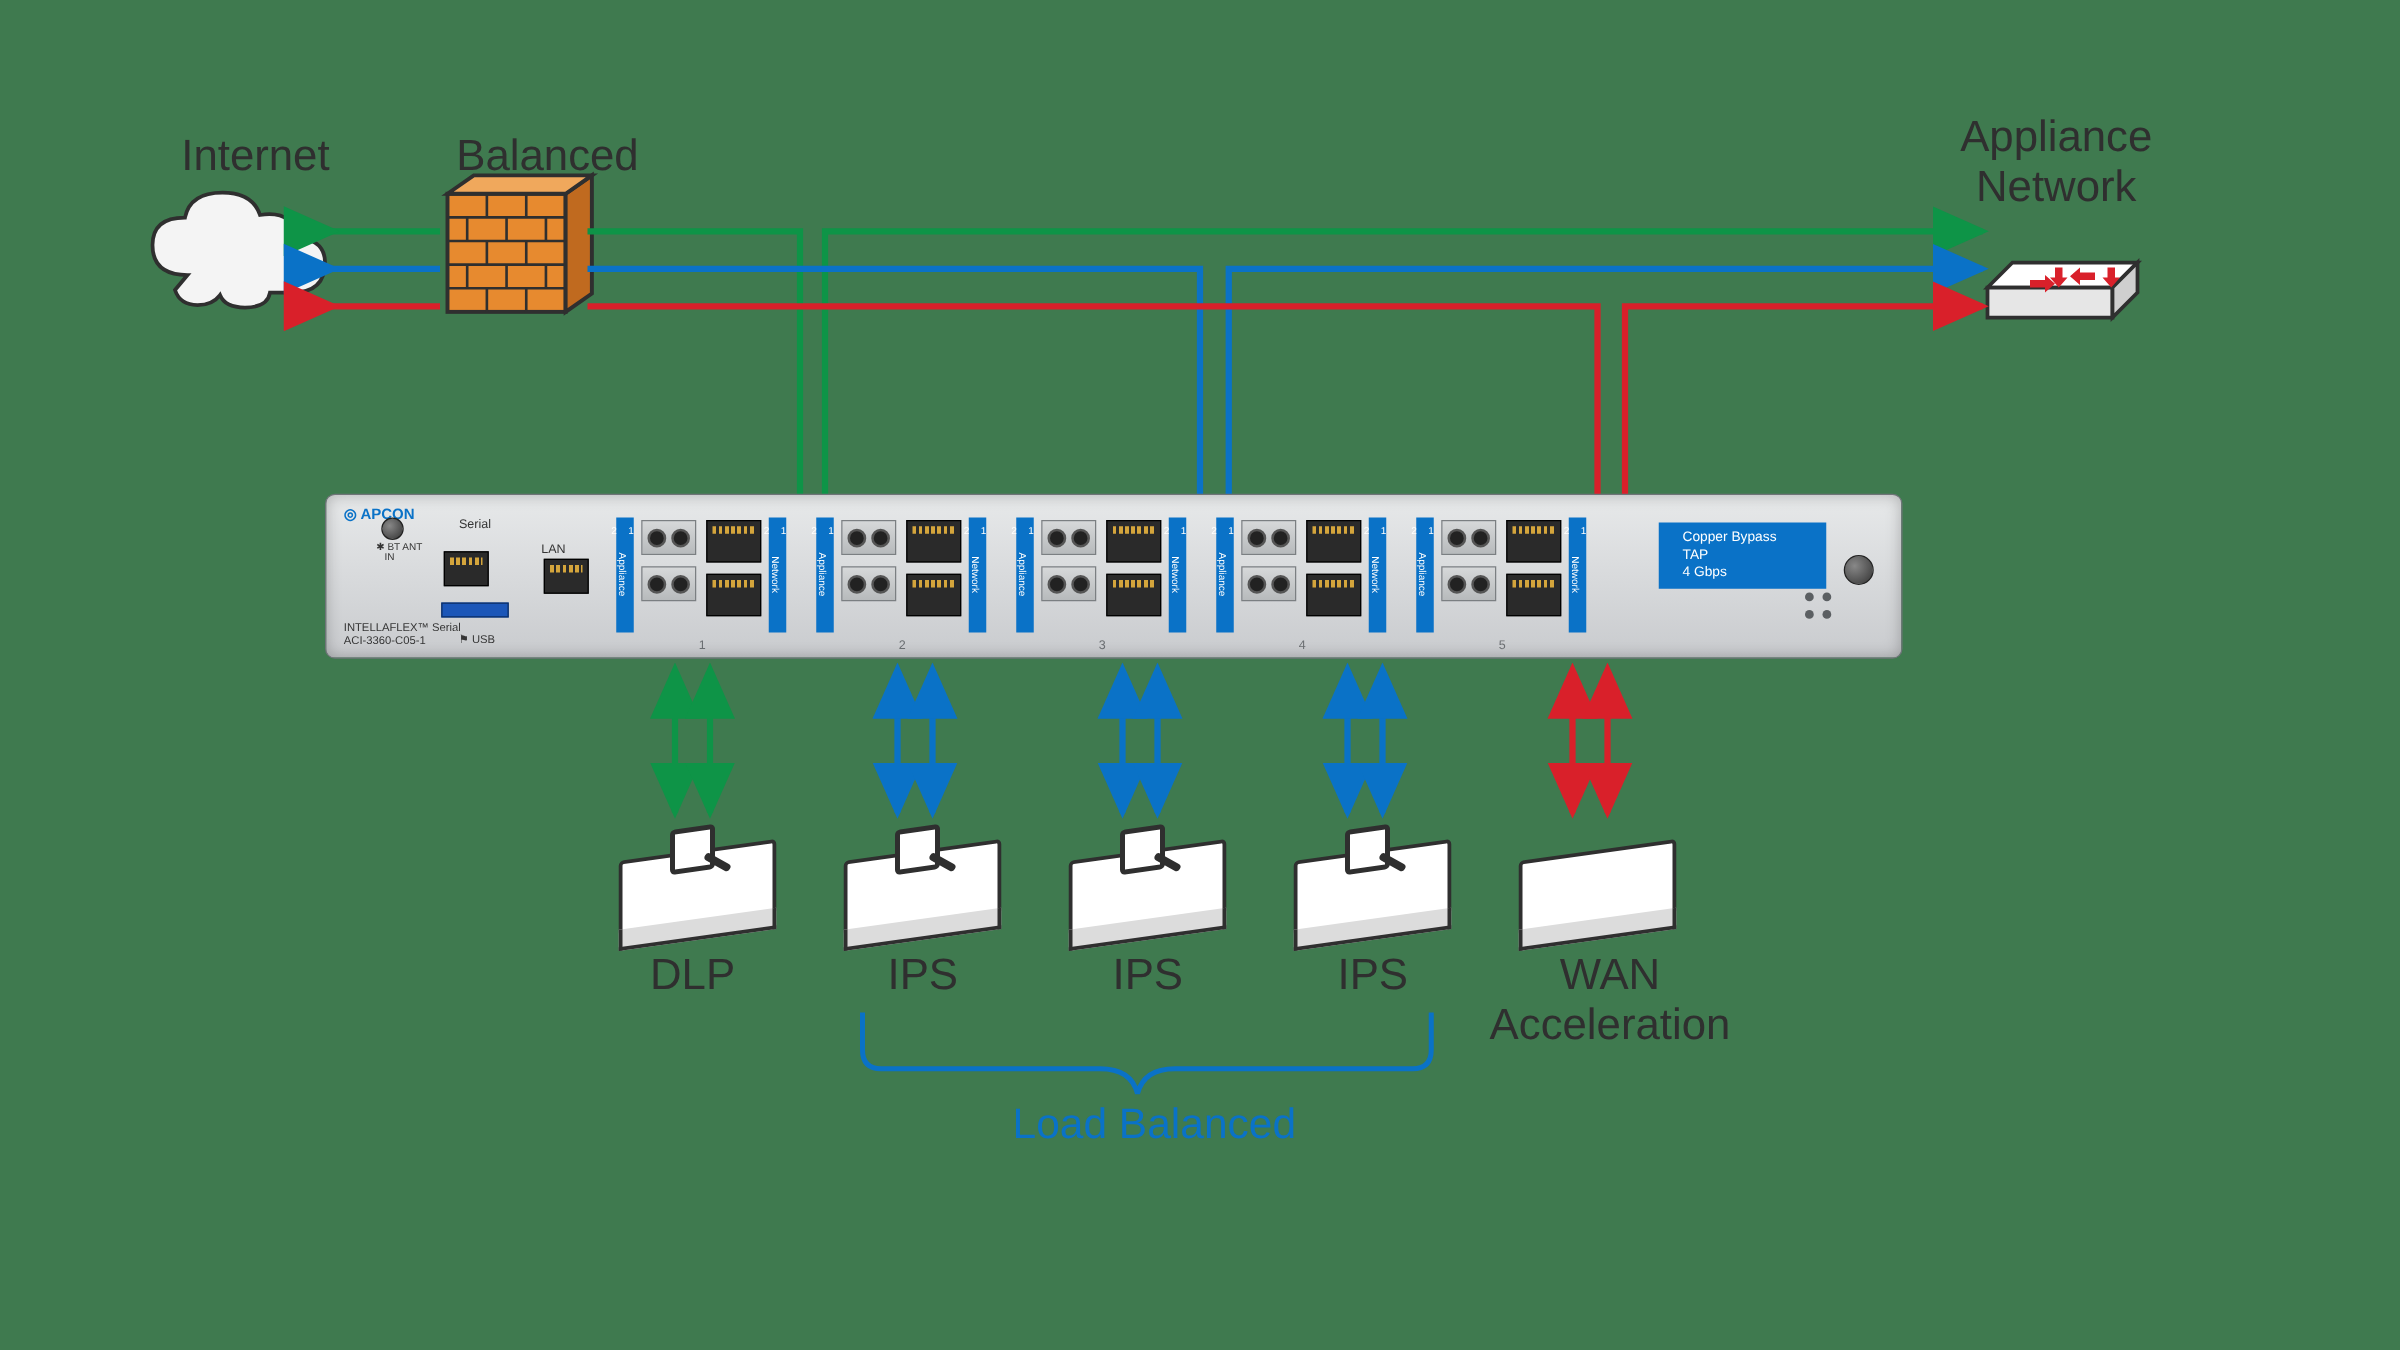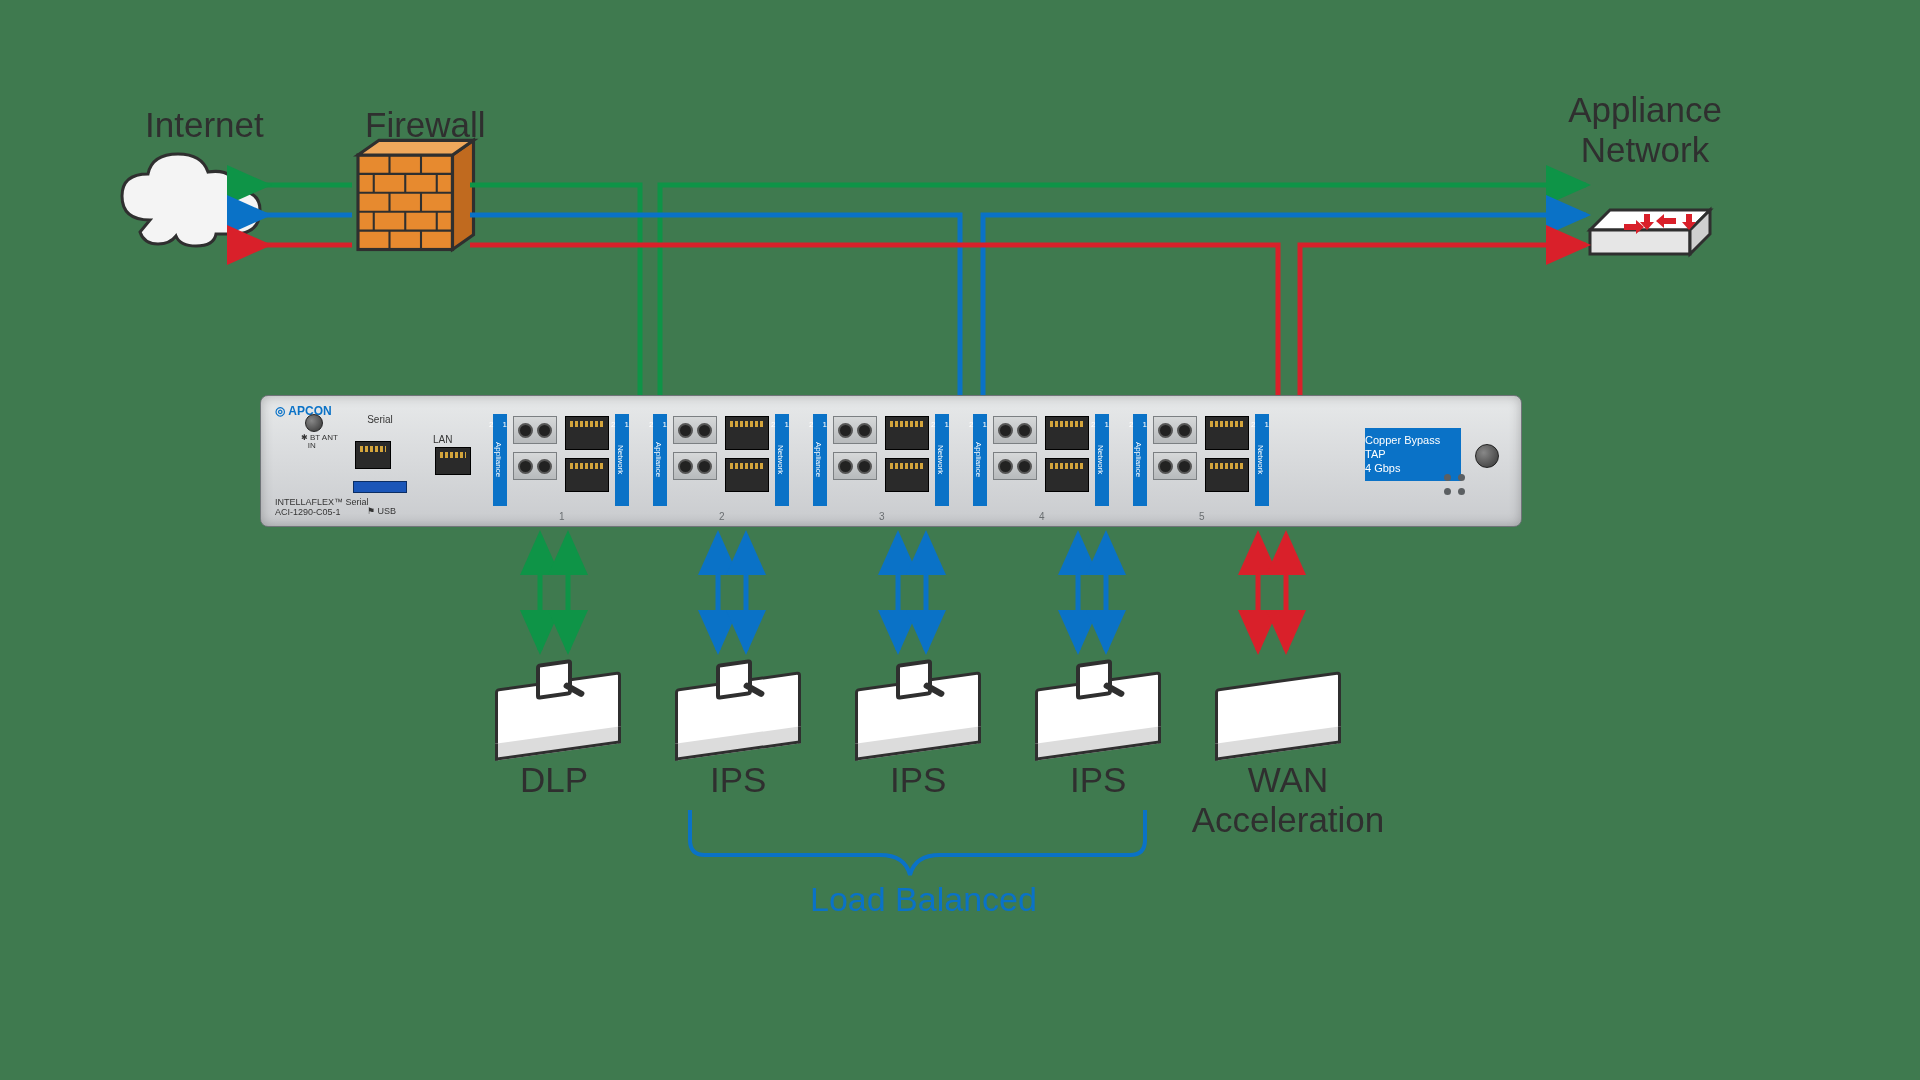--- a/index.html
+++ b/index.html
@@ -23,30 +23,30 @@
   .rj45:before{content:"";position:absolute;left:4px;right:4px;top:4px;height:6px;background:repeating-linear-gradient(90deg,#d4a53c 0 3px,#2a2a2a 3px 5px)}
   .rj45.sm{width:34px;height:26px}
   .sfp{width:42px;height:26px;background:linear-gradient(#d6d8d9,#b7babc);border:1px solid #7b7f82;display:inline-block;margin:2px;position:relative}
   .sfp:before{content:"";position:absolute;left:4px;top:6px;width:11px;height:11px;border-radius:50%;background:#222;border:2px solid #555}
   .sfp:after{content:"";position:absolute;right:4px;top:6px;width:11px;height:11px;border-radius:50%;background:#222;border:2px solid #555}
   .vstrip{position:absolute;width:14px;background:#0a72c7;color:#fff;font-size:8px;writing-mode:vertical-rl;text-align:center;padding:4px 0;top:18px;height:84px}
   .vstrip .n{writing-mode:horizontal-tb;display:block;font-size:8px;margin:2px 0}
   .portgroup{position:absolute;top:18px}
   .portcol{display:inline-block;vertical-align:top}
   .portnum{position:absolute;bottom:4px;font-size:10px;color:#6a6e71}
-  .tap-label{position:absolute;right:60px;top:32px;width:96px;background:#0a72c7;color:#fff;font-size:11px;padding:6px 0;line-height:1.25}
+  .tap-label{position:absolute;right:60px;top:22px;width:96px;background:#0a72c7;color:#fff;font-size:11px;padding:6px 19px;line-height:1.25}
   .led{position:absolute;width:7px;height:7px;border-radius:50%;background:#5b5f62}
   .leftio{position:absolute;left:92px;top:18px}
   .usb-slot{width:52px;height:10px;background:#1b56b8;border:1px solid #0b2d63;margin-top:6px}
 </style>
 </head>
 <body>
 
 <div class="label" style="left:145px;top:105px">Internet</div>
-<div class="label" style="left:365px;top:105px">Firewall</div>
+<div class="label" style="left:365px;top:105px">Balanced</div>
 <div class="label" style="left:1535px;top:90px;width:220px">
   <span>Appliance</span><br>
   <span>Network</span>
 </div>
 
 <svg width="1920" height="1080">
 
   <g transform="translate(120,160)">
     <path d="M30 60 q-28 0 -28 -24 q0 -22 26 -22 q4 -20 30 -20 q24 0 30 18 q26 -4 30 18 q22 2 22 20 q0 24 -26 24 h-18 q-2 12 -20 12 q-16 0 -20 -10 q-6 8 -18 8 q-14 0 -18 -12 z" fill="#f4f4f4" stroke="#2f2f2f" stroke-width="3"></path>
   </g>
@@ -151,21 +151,21 @@
     <line x1="1258" y1="540" x2="1258" y2="650" marker-start="url(#ahRr)" marker-end="url(#ahR)"></line>
     <line x1="1286" y1="540" x2="1286" y2="650" marker-start="url(#ahRr)" marker-end="url(#ahR)"></line>
   </g>
 
   <path d="M690 810 V840 Q690 855 705 855 H880 Q905 855 910 875 Q915 855 940 855 H1130 Q1145 855 1145 840 V810" stroke="#0a72c7" stroke-width="4" fill="none"></path>
 </svg>
 
 <div class="blade">
   <div class="brand">◎ <span>APCON</span></div>
   <div class="model">
-    <span>INTELLAFLEX™ Serial</span><br><span>ACI-1290-C05-1</span>
+    <span>INTELLAFLEX™ Serial</span><br><span>ACI-3360-C05-1</span>
   </div>
   <div class="screwL"></div>
   <div class="screwR"></div>
   <div class="bt-lbl">✱ <span>BT ANT</span><br>&nbsp;&nbsp;&nbsp;<span>IN</span></div>
 
   <div class="leftio">
     <div class="serial-lbl" style="position:static;text-align:center;margin-bottom:14px">Serial</div>
     <span class="rj45 sm"></span>
     <div class="usb-slot"></div>
   </div>

